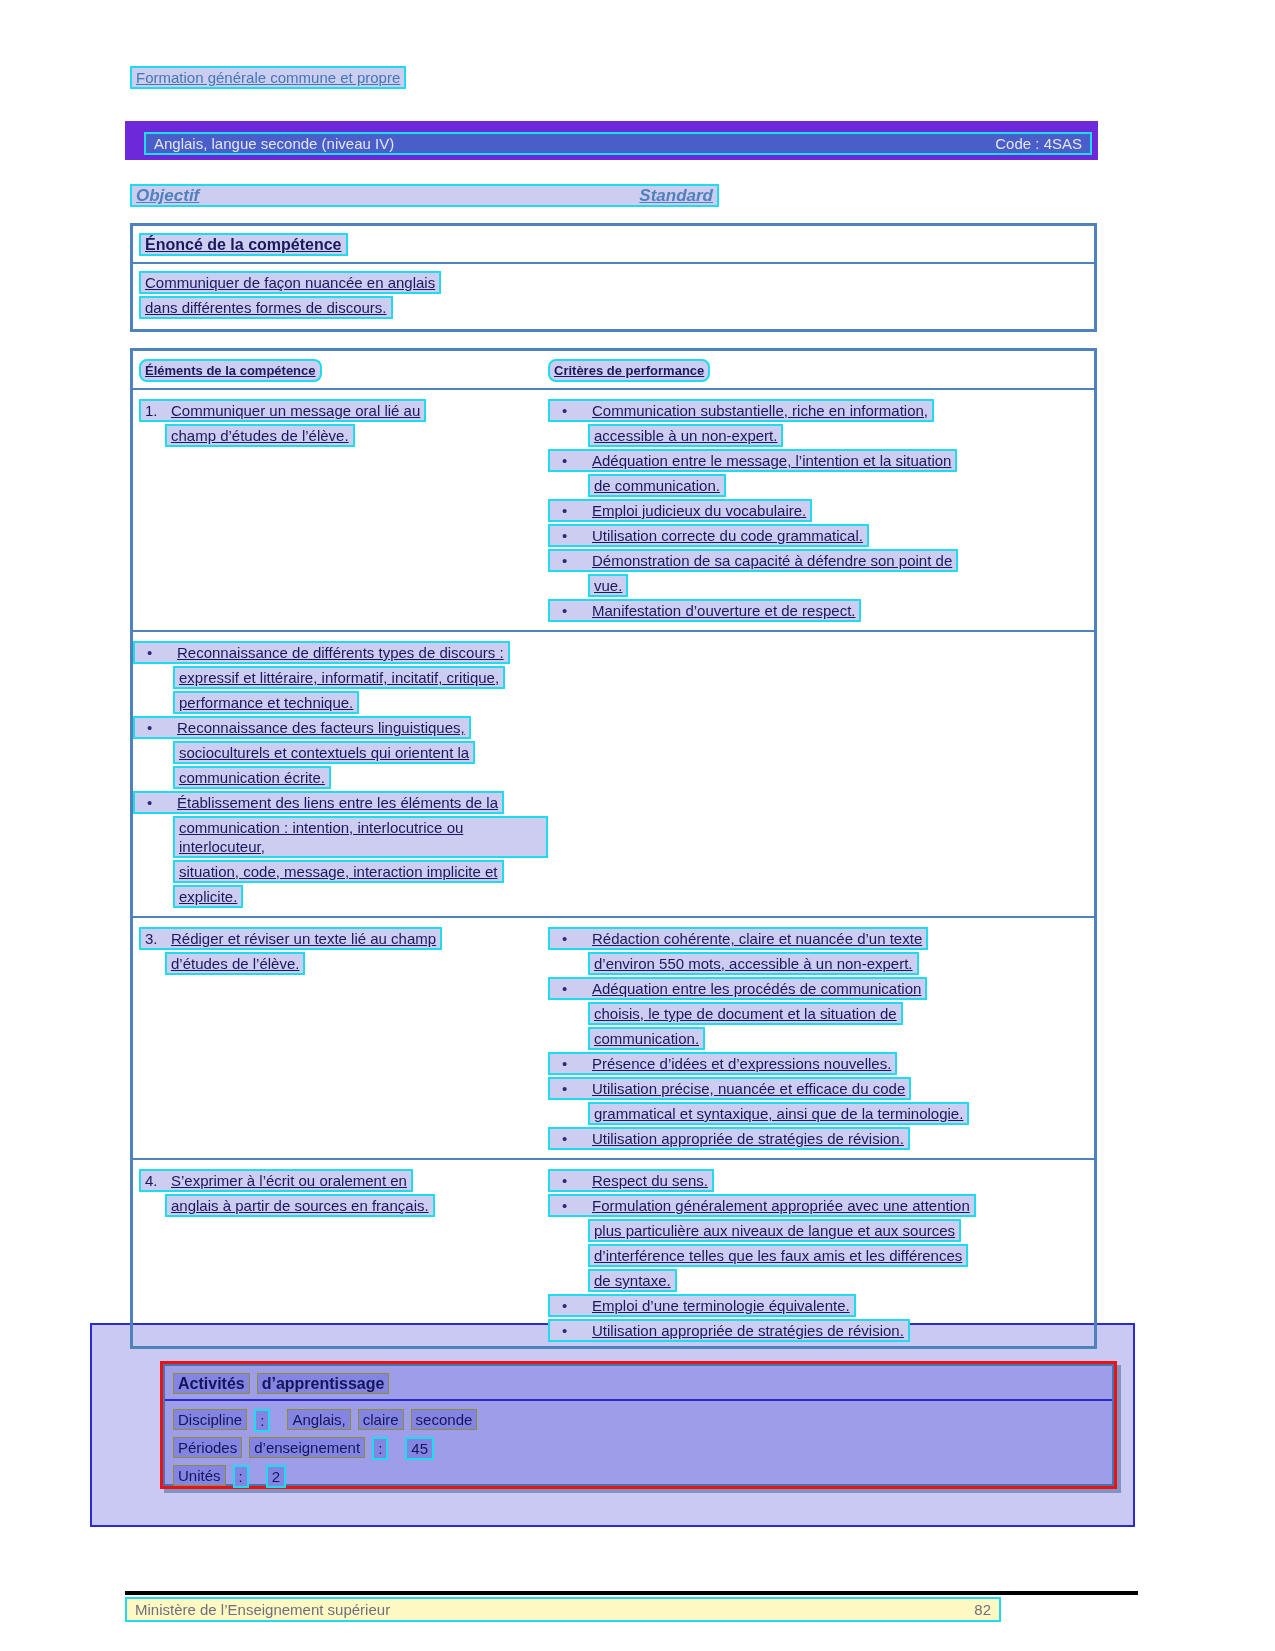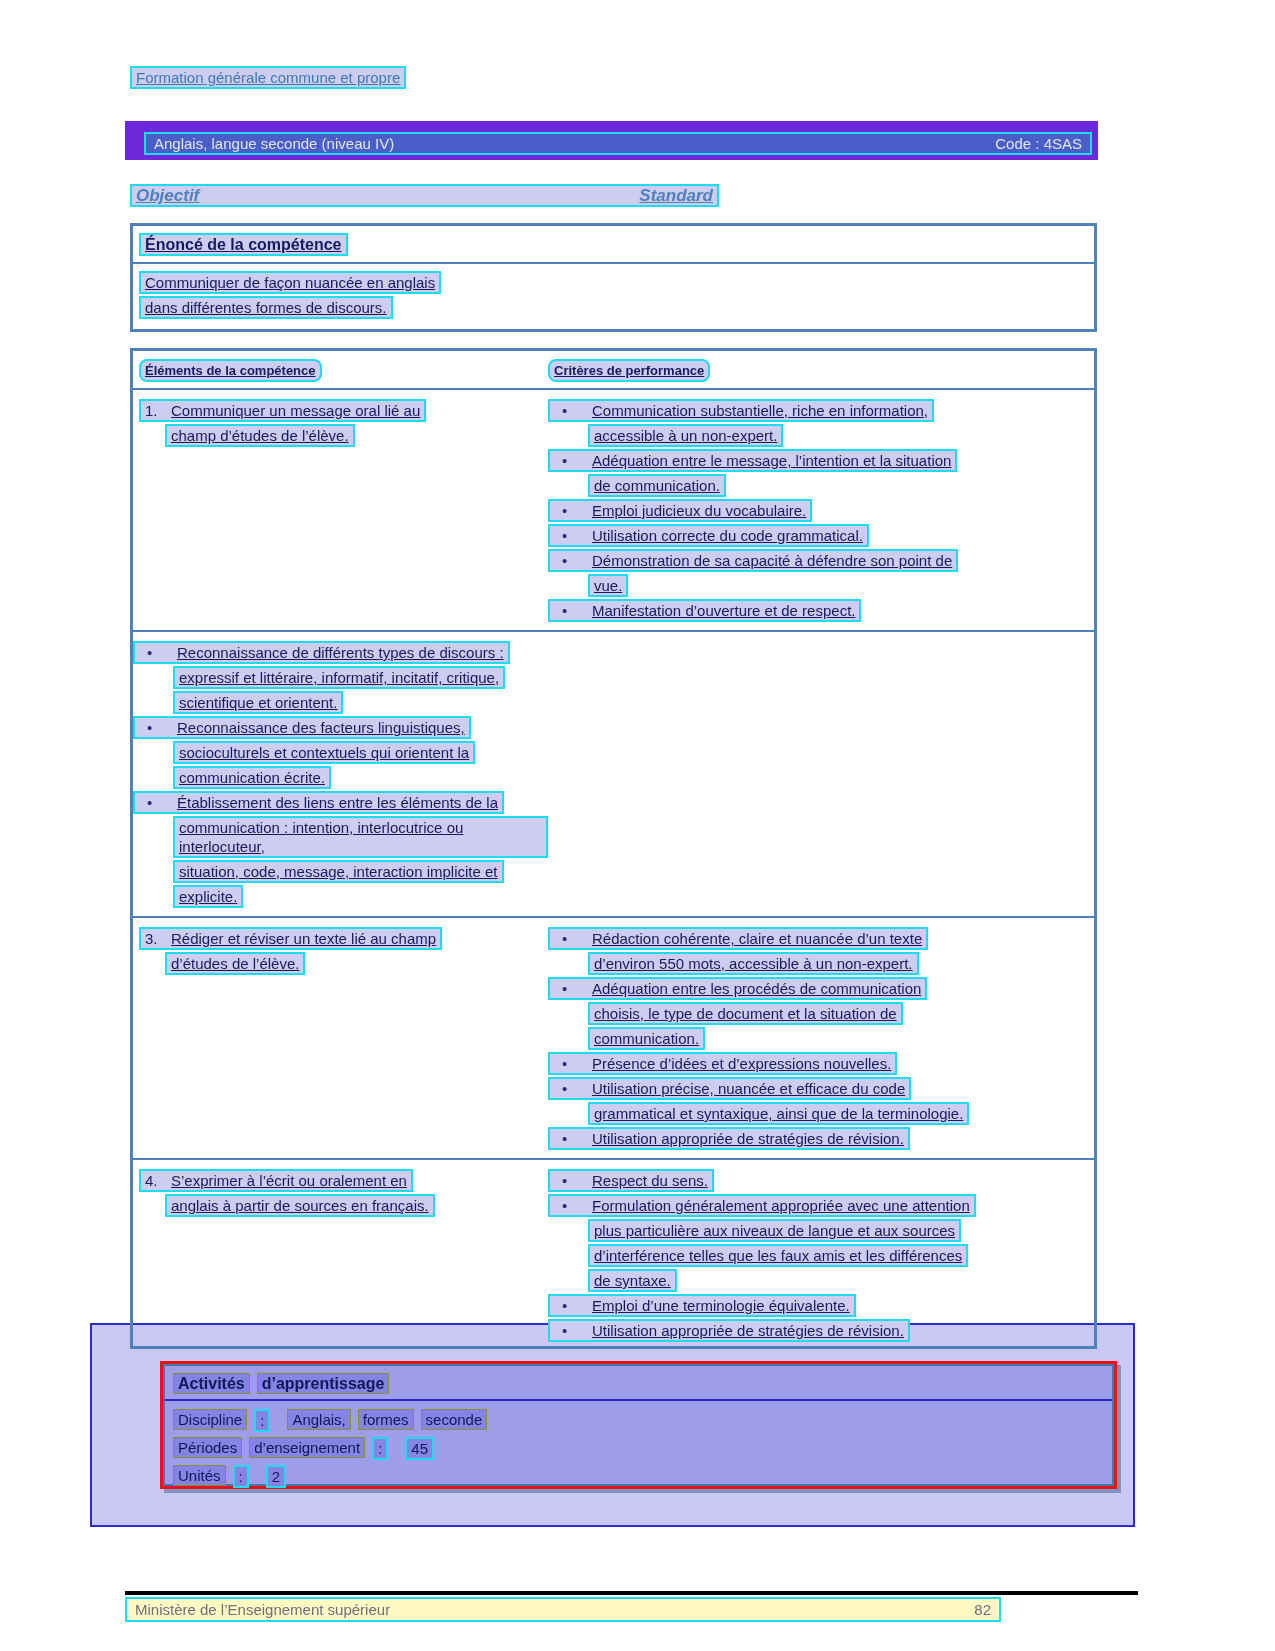--- a/index.html
+++ b/index.html
@@ -120,21 +120,21 @@
               <div class="line"><span class="hl"><span class="bullet">•</span>Utilisation correcte du code grammatical.</span></div>
               <div class="line"><span class="hl"><span class="bullet">•</span>Démonstration de sa capacité à défendre son point de</span></div>
               <div class="line cont"><span class="hl">vue.</span></div>
               <div class="line"><span class="hl"><span class="bullet">•</span>Manifestation d’ouverture et de respect.</span></div>
             </div>
           </div>
           <div class="crow">
             <div class="cell-right">
               <div class="line"><span class="hl"><span class="bullet">•</span>Reconnaissance de différents types de discours :</span></div>
               <div class="line cont"><span class="hl">expressif et littéraire, informatif, incitatif, critique,</span></div>
-              <div class="line cont"><span class="hl">scientifique et orientent.</span></div>
+              <div class="line cont"><span class="hl">performance et technique.</span></div>
               <div class="line"><span class="hl"><span class="bullet">•</span>Reconnaissance des facteurs linguistiques,</span></div>
               <div class="line cont"><span class="hl">socioculturels et contextuels qui orientent la</span></div>
               <div class="line cont"><span class="hl">communication écrite.</span></div>
               <div class="line"><span class="hl"><span class="bullet">•</span>Établissement des liens entre les éléments de la</span></div>
               <div class="line cont"><span class="hl">communication : intention, interlocutrice ou interlocuteur,</span></div>
               <div class="line cont"><span class="hl">situation, code, message, interaction implicite et</span></div>
               <div class="line cont"><span class="hl">explicite.</span></div>
             </div>
           </div>
           <div class="crow">
@@ -172,21 +172,21 @@
         </div>
     </div>
   </div>
 
   <div class="lavender-box">
     <div class="red-box">
       <div class="red-inner">
         <div class="act-line"><span class="wbox head">Activités</span><span class="wbox head">d’apprentissage</span></div>
         <div class="act-sep"></div>
         <div>
-            <div class="act-line"><span class="wbox">Discipline</span><span class="wbox cy">:</span><span class="wbox val-gap">Anglais,</span><span class="wbox">formes</span><span class="wbox">seconde</span></div>
+            <div class="act-line"><span class="wbox">Discipline</span><span class="wbox cy">:</span><span class="wbox val-gap">Anglais,</span><span class="wbox">claire</span><span class="wbox">seconde</span></div>
             <div class="act-line"><span class="wbox">Périodes</span><span class="wbox">d’enseignement</span><span class="wbox cy">:</span><span class="wbox cy val-gap">45</span></div>
             <div class="act-line"><span class="wbox">Unités</span><span class="wbox cy">:</span><span class="wbox cy val-gap">2</span></div>
           </div>
       </div>
     </div>
   </div>
 
   <div class="footer-rule"></div>
   <div class="footer-band">
     <span>Ministère de l’Enseignement supérieur</span>

